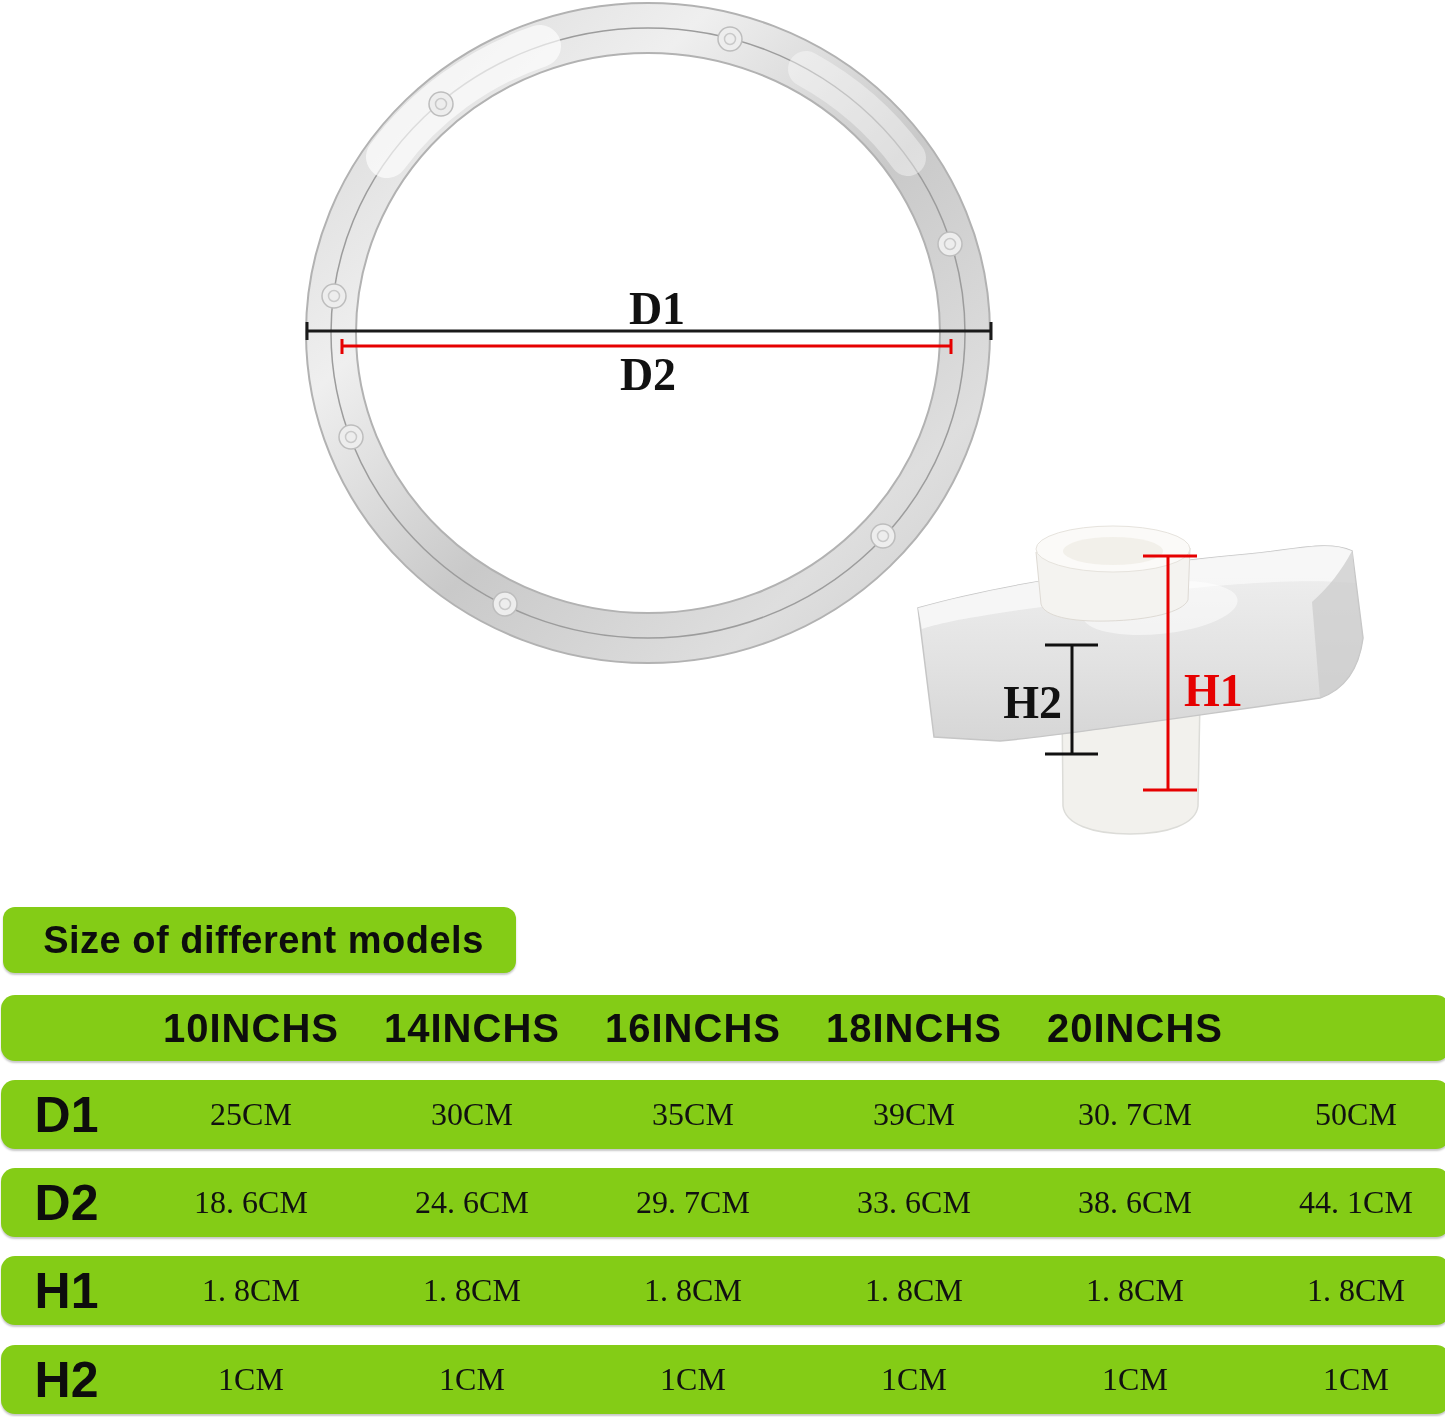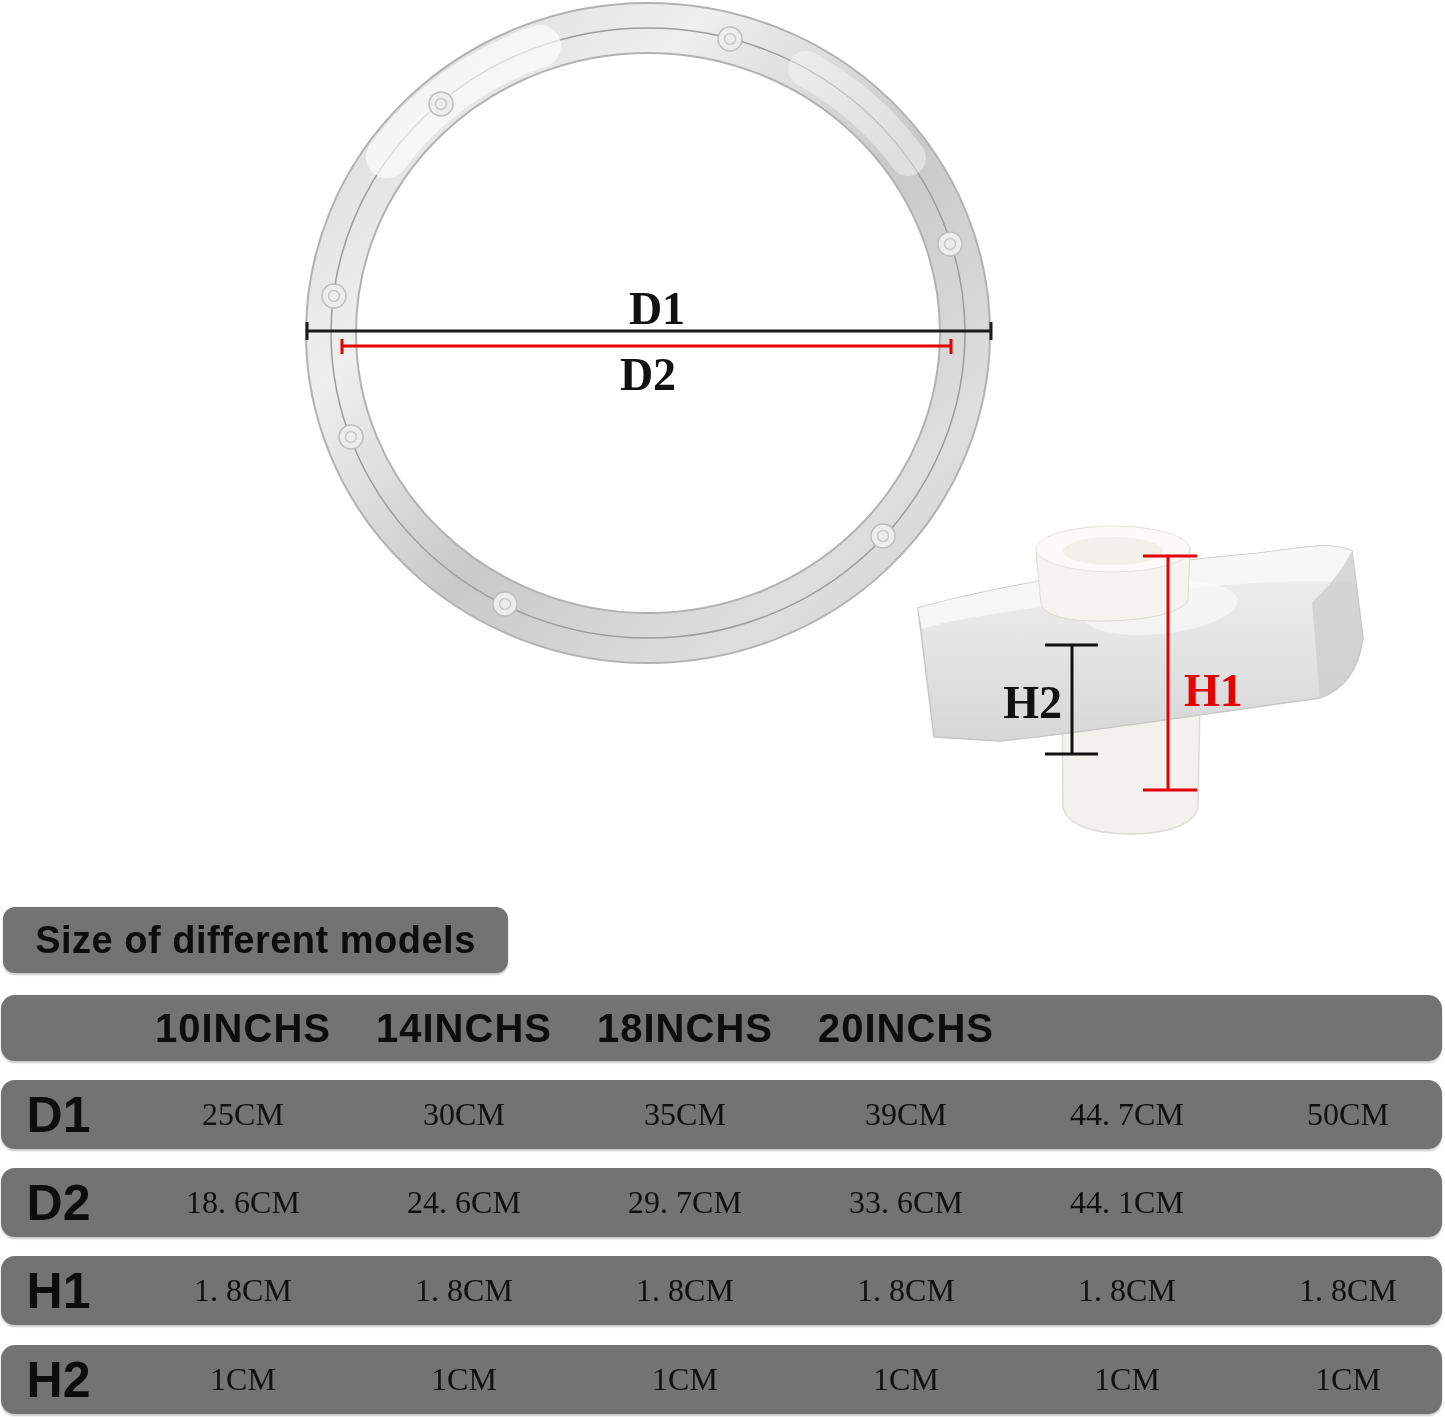--- a/index.html
+++ b/index.html
@@ -5,22 +5,23 @@
   html,body{margin:0;padding:0;}
   body{
     width:1445px;height:1417px;position:relative;background:#ffffff;
     font-family:"Liberation Sans", sans-serif;overflow:hidden;
   }
   .diagram-wrap{position:absolute;left:0;top:0;width:1445px;height:905px;}
   .dim-text{font-family:"Liberation Serif", serif;font-size:46px;font-weight:600;}
 
   
   .bar{
-    position:absolute;background:#737373;border-radius:14px;
+    position:absolute;background:#84cc16;border-radius:14px;
     box-shadow:0 2px 2px rgba(0,0,0,0.22);
+    padding-left:8px;
   }
   .title-bar{left:3px;top:907px;width:505px;height:66px;border-radius:12px;
     display:flex;align-items:center;justify-content:center;}
   .title-bar span{
     font-size:38px;font-weight:bold;color:#0d0d0d;letter-spacing:0.5px;}
   .grid-bar{
     left:1px;width:1441px;height:66px;
     display:grid;grid-template-columns:115px repeat(6,1fr);
     align-items:center;
     gap:33px;
@@ -135,40 +136,42 @@
 </div>
 
 <div class="bar title-bar">
   <span>Size of different models</span>
 </div>
 
 <div class="bar grid-bar header-bar">
   <div class="cell"></div>
   <div class="cell header-cell">10INCHS</div>
   <div class="cell header-cell">14INCHS</div>
+  <div class="cell header-cell">16INCHS</div>
   <div class="cell header-cell">18INCHS</div>
   <div class="cell header-cell">20INCHS</div>
 </div>
 
 <div class="bar grid-bar row-bar row-d1">
   <div class="cell row-label">D1</div>
   <div class="cell value-cell">25CM</div>
   <div class="cell value-cell">30CM</div>
   <div class="cell value-cell">35CM</div>
   <div class="cell value-cell">39CM</div>
-  <div class="cell value-cell">44. 7CM</div>
+  <div class="cell value-cell">30. 7CM</div>
   <div class="cell value-cell">50CM</div>
 </div>
 
 <div class="bar grid-bar row-bar row-d2">
   <div class="cell row-label">D2</div>
   <div class="cell value-cell">18. 6CM</div>
   <div class="cell value-cell">24. 6CM</div>
   <div class="cell value-cell">29. 7CM</div>
   <div class="cell value-cell">33. 6CM</div>
+  <div class="cell value-cell">38. 6CM</div>
   <div class="cell value-cell">44. 1CM</div>
 </div>
 
 <div class="bar grid-bar row-bar row-h1">
   <div class="cell row-label">H1</div>
   <div class="cell value-cell">1. 8CM</div>
   <div class="cell value-cell">1. 8CM</div>
   <div class="cell value-cell">1. 8CM</div>
   <div class="cell value-cell">1. 8CM</div>
   <div class="cell value-cell">1. 8CM</div>

